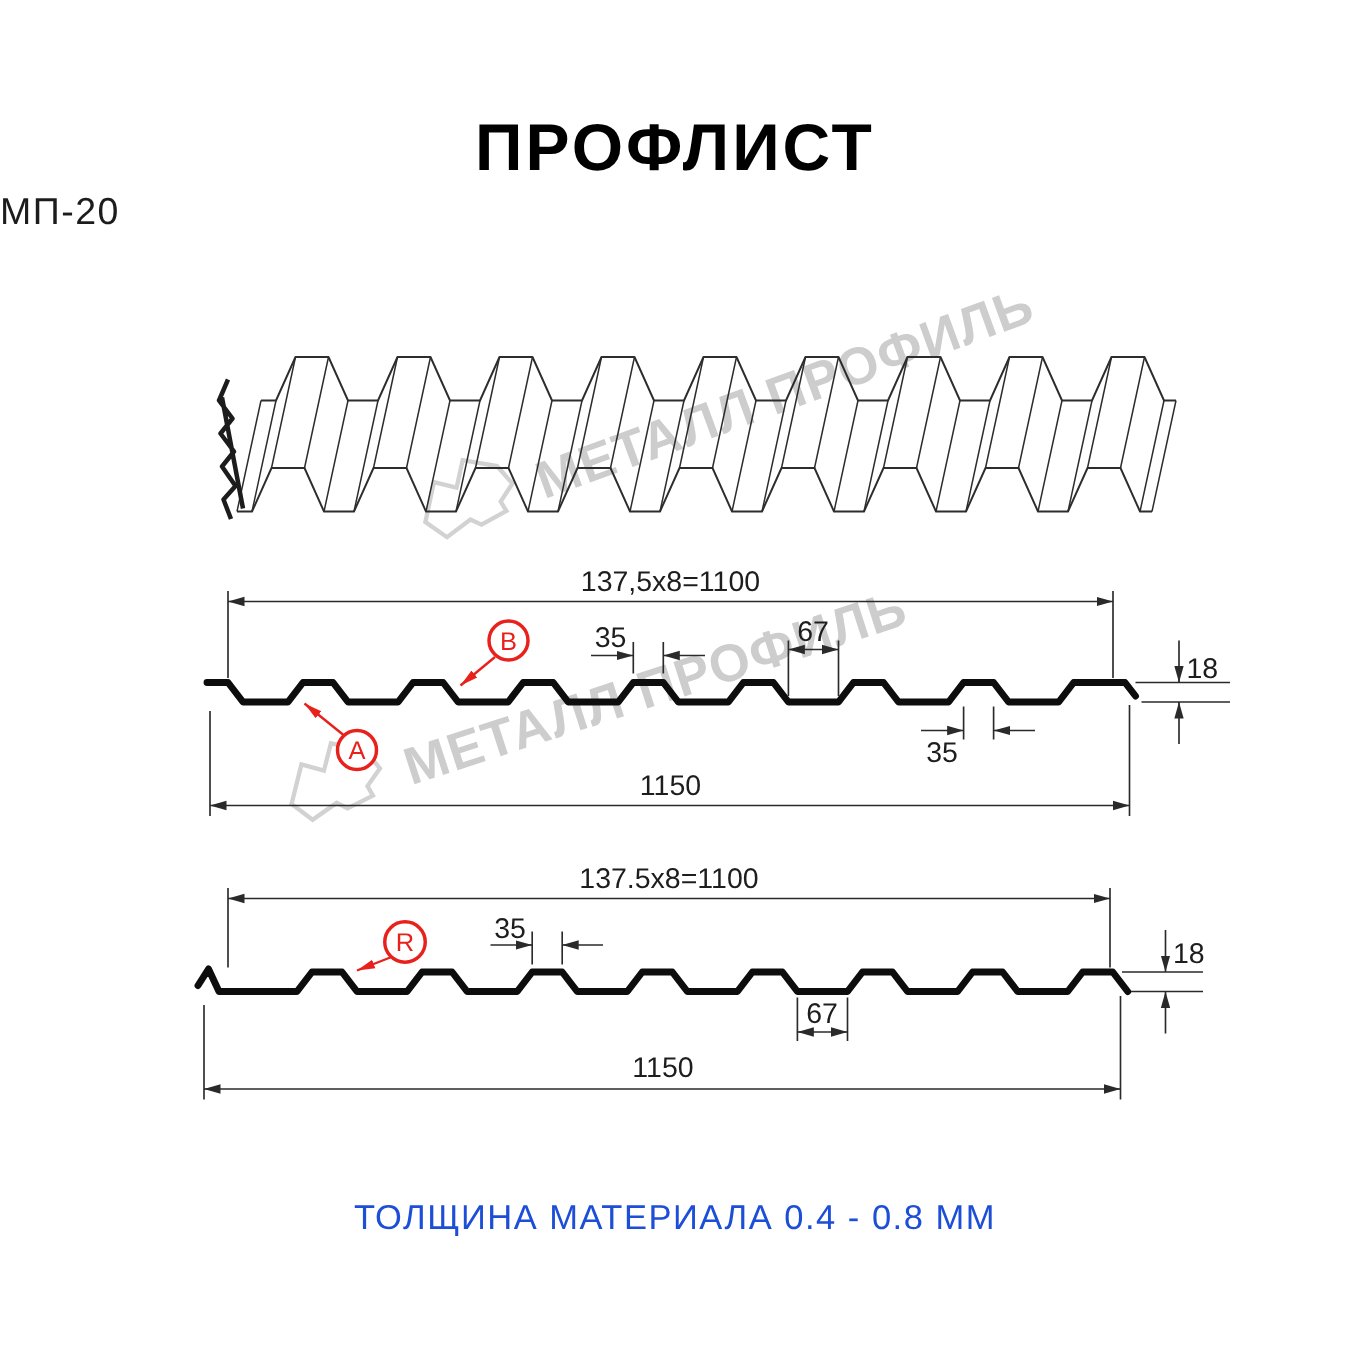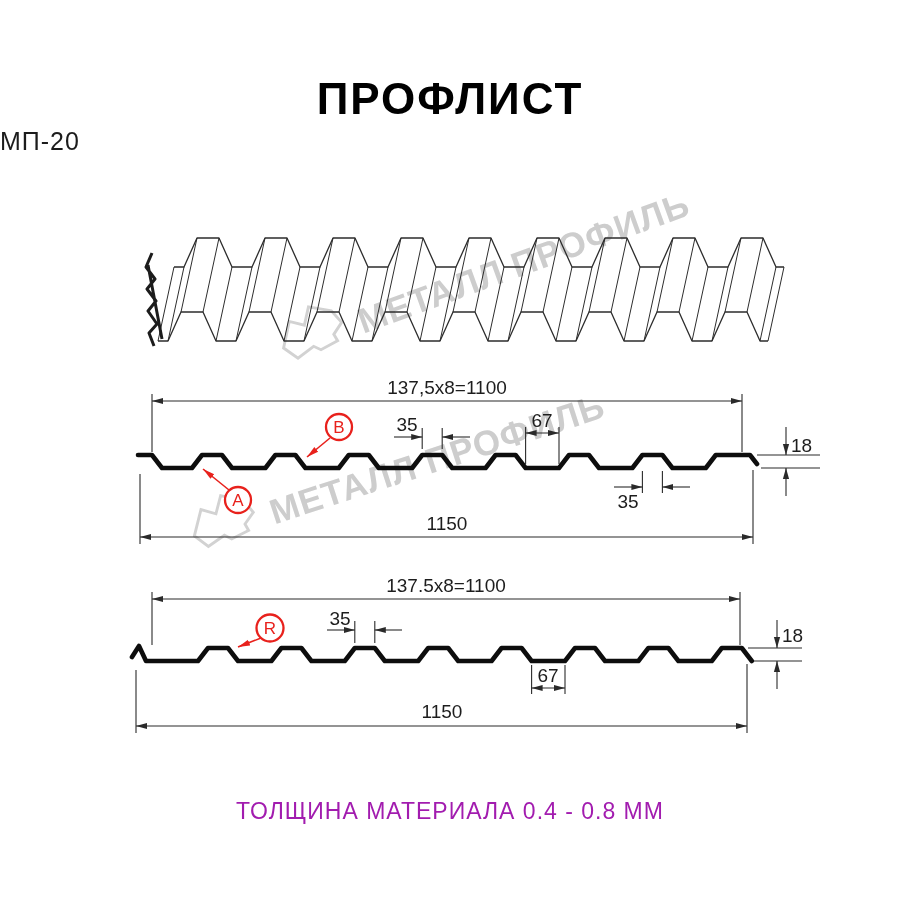--- a/index.html
+++ b/index.html
@@ -3,21 +3,21 @@
 <meta charset="utf-8">
 <style>
   html,body{margin:0;padding:0;background:#ffffff;}
   .page{position:relative;width:900px;height:900px;background:#fff;overflow:hidden;
         font-family:"Liberation Sans",sans-serif;}
   .title{position:absolute;left:0;top:74px;width:100%;text-align:center;
          font-size:44px;font-weight:bold;letter-spacing:2px;color:#000000;z-index:3;}
   .subtitle{position:absolute;left:0;top:127px;width:100%;
          font-size:25px;font-weight:normal;letter-spacing:1px;color:#1c1c1c;z-index:3;}
   .footer{position:absolute;left:0;top:798px;width:100%;text-align:center;
-         font-size:23px;letter-spacing:1px;color:#a21caf;z-index:3;}
+         font-size:23px;letter-spacing:1px;color:#1d4ed8;z-index:3;}
   .watermark{position:absolute;display:flex;align-items:flex-end;gap:12px;z-index:1;
          color:#cdcdcd;font-size:35px;font-weight:bold;white-space:nowrap;letter-spacing:1px;}
   .wm1{left:287px;top:312px;transform:rotate(-20deg);transform-origin:0 100%;}
   .wm2{left:197px;top:500px;transform:rotate(-18deg);transform-origin:0 100%;}
   .wm-logo{width:72px;height:58px;}
   .wm-logo polygon{fill:none;stroke:#d2d2d2;stroke-width:4;stroke-linejoin:miter;}
   .overlay{position:absolute;left:0;top:0;z-index:2;}
   .overlay text{font-family:"Liberation Sans",sans-serif;font-size:19px;fill:#1d1d1d;}
   .overlay text.red{fill:#e8211c;font-size:17px;}
   .profile{fill:none;stroke:#0d0d0d;stroke-width:4.6;stroke-linejoin:round;stroke-linecap:round;}

